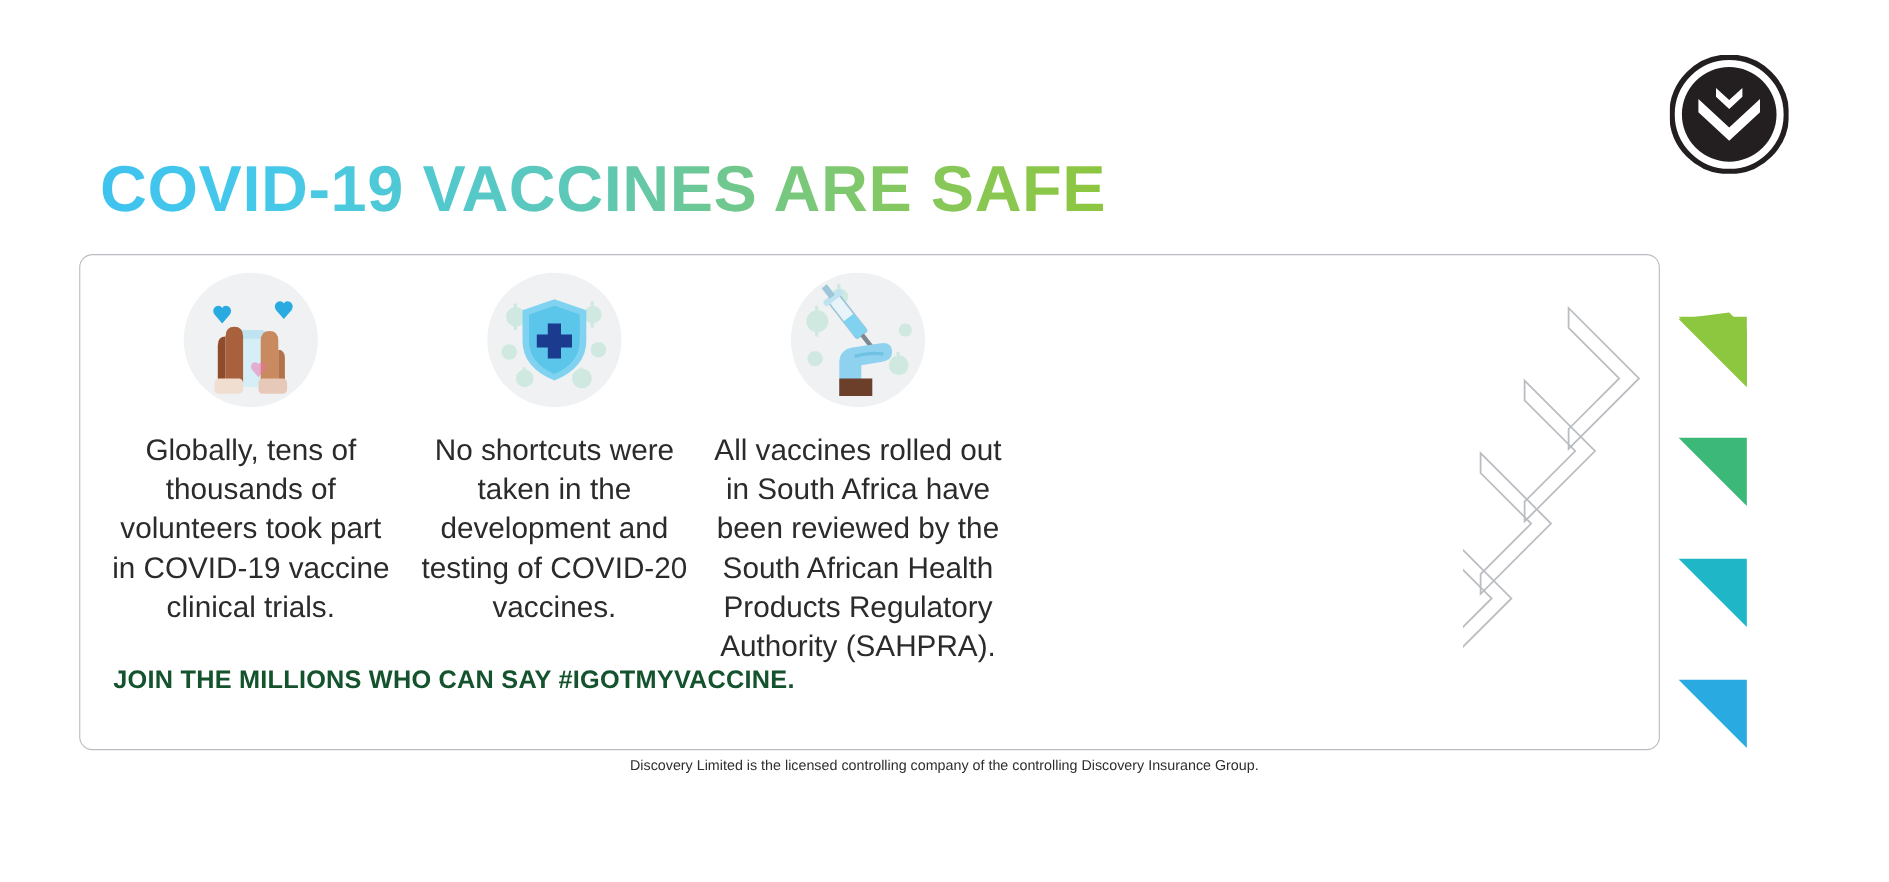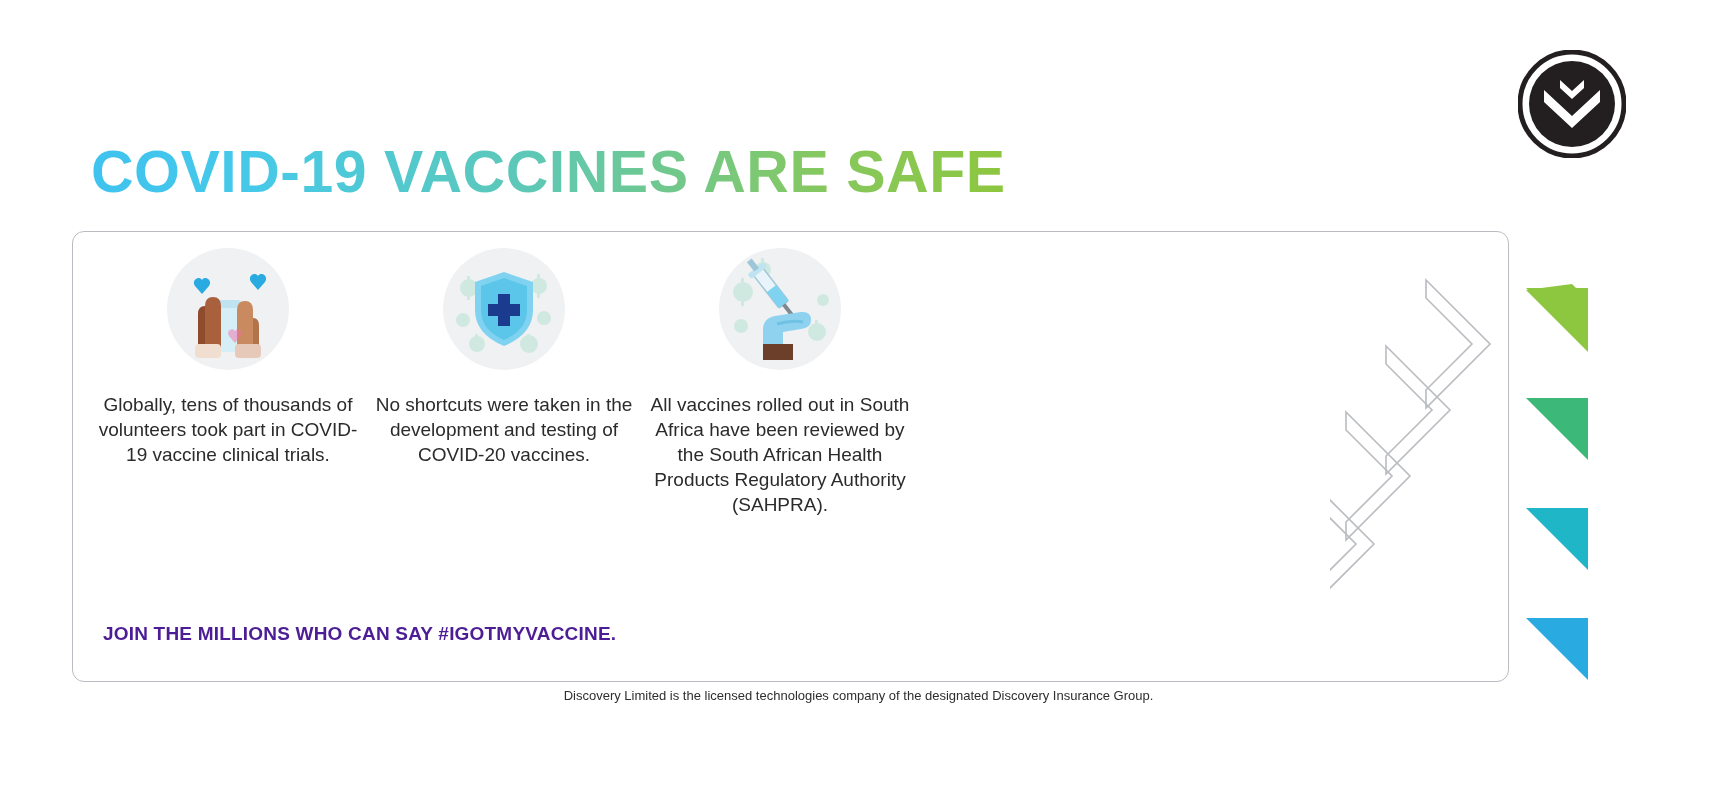--- a/index.html
+++ b/index.html
@@ -89,34 +89,34 @@
     border-radius: 50%;
     background: #f0f1f2;
     position: relative;
     overflow: hidden;
     flex: none;
   }
   .icon-circle svg { position: absolute; top: 0; left: 0; }
   .col-text {
     margin-top: 22px;
     text-align: center;
-    font-size: 19px;
+    font-size: 27px;
     line-height: 1.32;
     color: #2b2b2b;
     font-weight: 400;
   }
 
   
   .tagline1 {
     position: absolute;
-    top: 623px;
+    top: 604px;
     left: 103px;
-    font-size: 19px;
+    font-size: 23px;
     font-weight: bold;
-    color: #4c1d95;
+    color: #14532d;
     letter-spacing: 0.2px;
     white-space: nowrap;
   }
   .tagline2 {
     position: absolute;
     top: 647px;
     left: 103px;
     font-size: 20.5px;
     font-weight: bold;
     color: #3c3c3c;
@@ -252,16 +252,16 @@
         </svg>
       </div>
       <div class="col-text">All vaccines rolled out in South Africa have been reviewed by the South African Health Products Regulatory Authority (SAHPRA).</div>
     </div>
 
   </div>
 
   <div class="tagline1">JOIN THE MILLIONS WHO CAN SAY #IGOTMYVACCINE.</div>
 
   <div class="legal">
-    <div>Discovery Limited is the licensed technologies company of the designated Discovery Insurance Group.</div>
+    <div>Discovery Limited is the licensed controlling company of the controlling Discovery Insurance Group.</div>
   </div>
 
 </div>
 
 </body></html>

